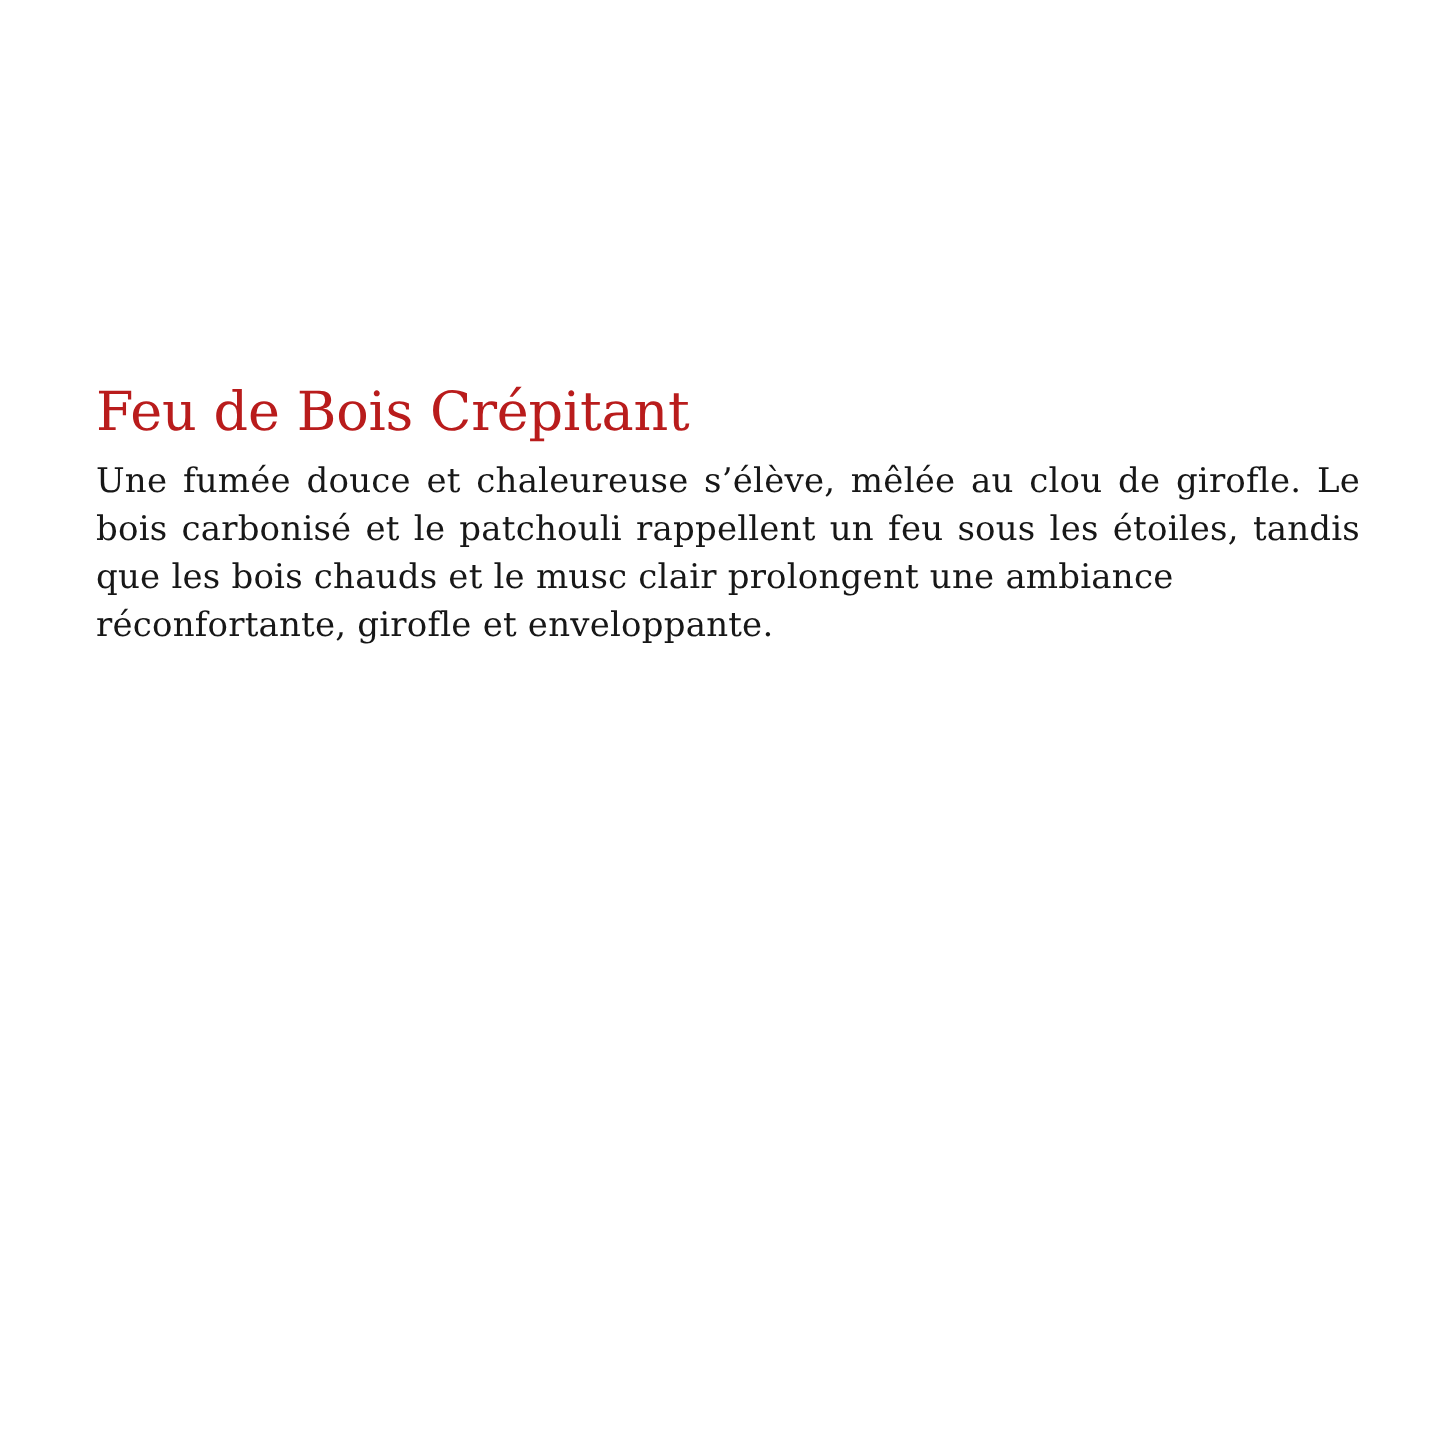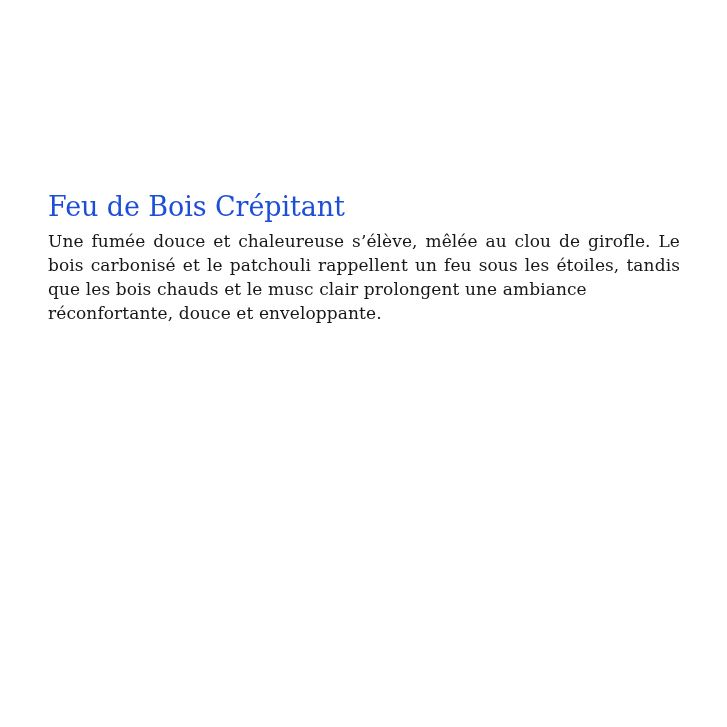--- a/index.html
+++ b/index.html
@@ -25,21 +25,21 @@
     position: absolute;
     left: 48px;
     top: 190px;
     width: 632px;
   }
   .title {
     font-family: "DejaVu Serif", serif;
     font-size: 27px;
     line-height: 1.28;
     letter-spacing: -0.1px;
-    color: #1d4ed8;
+    color: #b91c1c;
     margin: 0 0 4px 0;
     font-weight: 400;
   }
   .body-text {
     font-family: "DejaVu Serif", serif;
     font-size: 17px;
     line-height: 1.42;
     color: #171717;
     text-align: justify;
     text-justify: inter-word;
@@ -51,15 +51,15 @@
     display: block;
     text-align: left;
   }
 </style>
 </head>
 <body>
 
 <div class="page">
   <div class="content">
     <h1 class="title">Feu de Bois Crépitant</h1>
-    <p class="body-text"><span>Une fumée douce et chaleureuse s’élève, mêlée au clou de girofle. Le bois carbonisé et le patchouli rappellent un feu sous les étoiles, tandis que les bois chauds et le musc clair prolongent une ambiance</span><span class="last-line">réconfortante, douce et enveloppante.</span></p>
+    <p class="body-text"><span>Une fumée douce et chaleureuse s’élève, mêlée au clou de girofle. Le bois carbonisé et le patchouli rappellent un feu sous les étoiles, tandis que les bois chauds et le musc clair prolongent une ambiance</span><span class="last-line">réconfortante, girofle et enveloppante.</span></p>
   </div>
 </div>
 
 </body></html>

